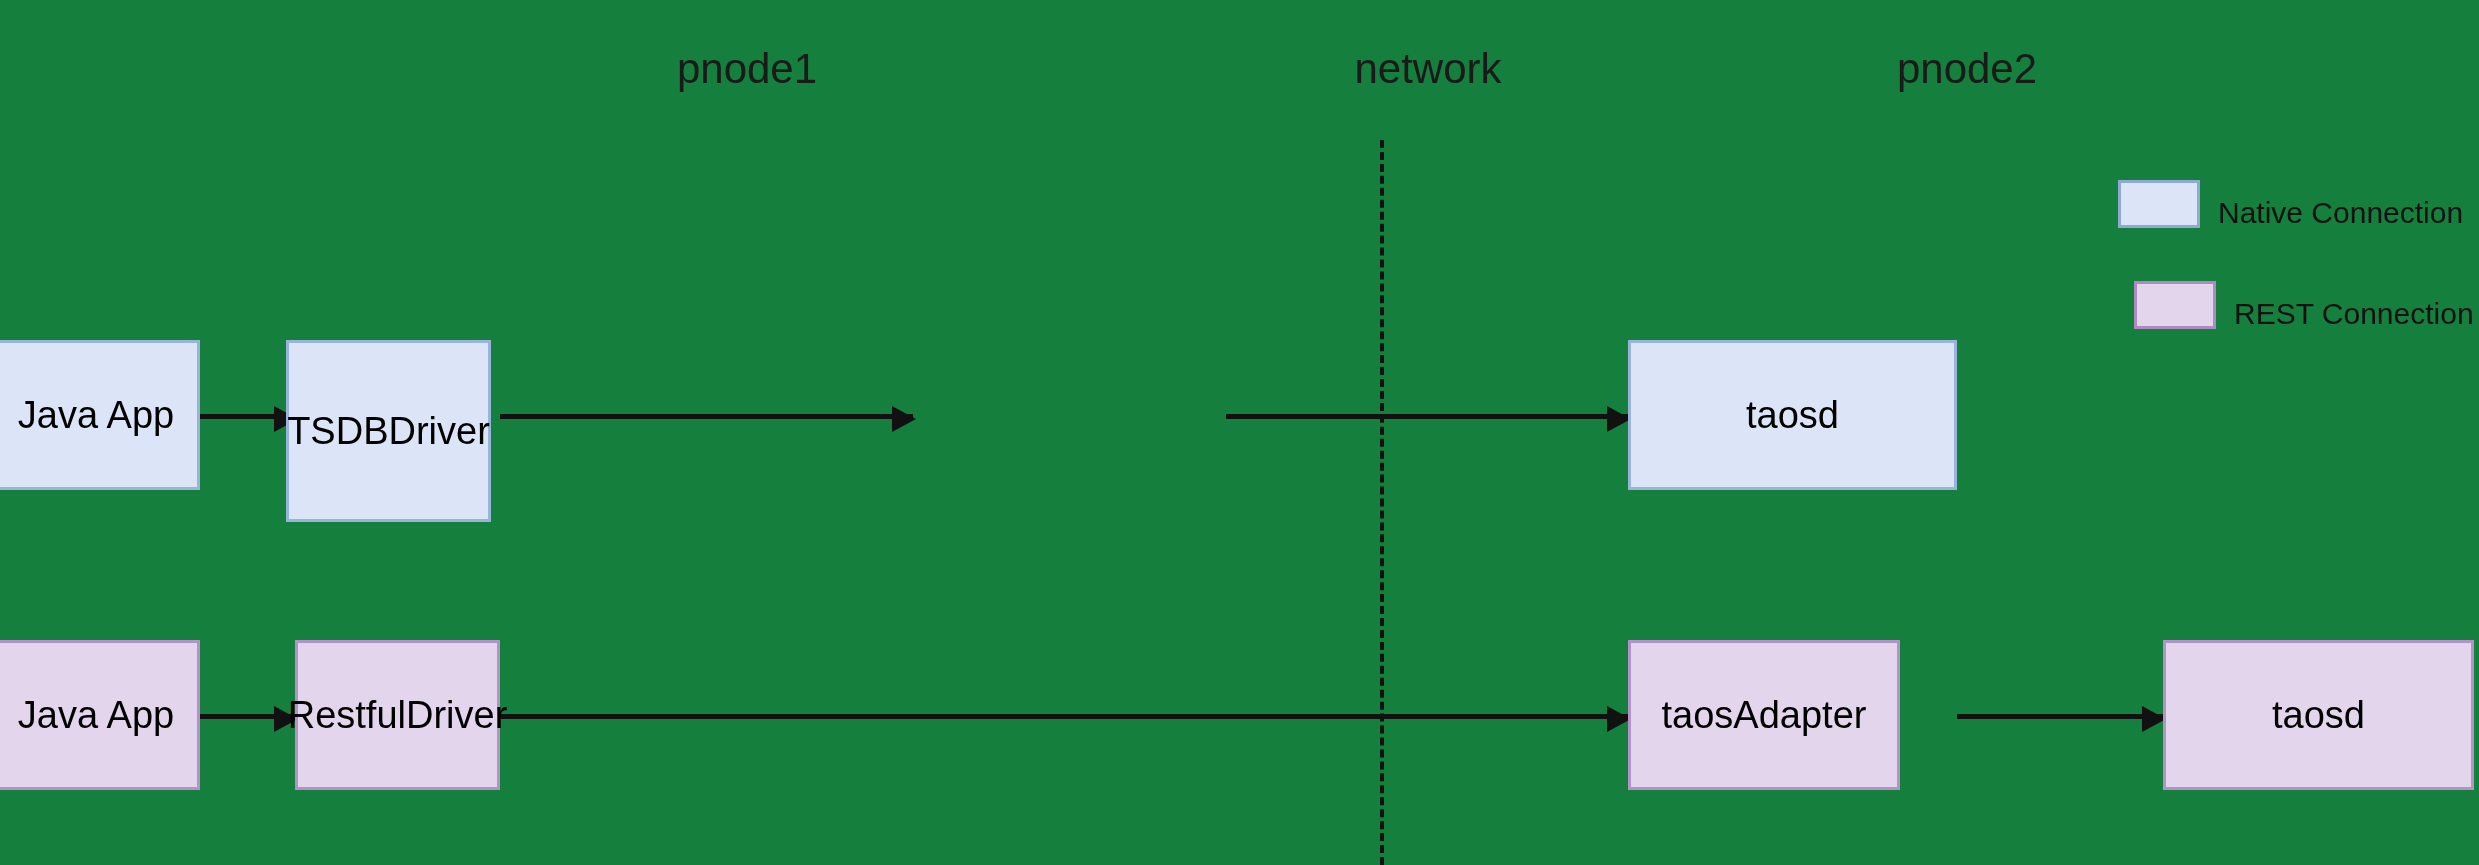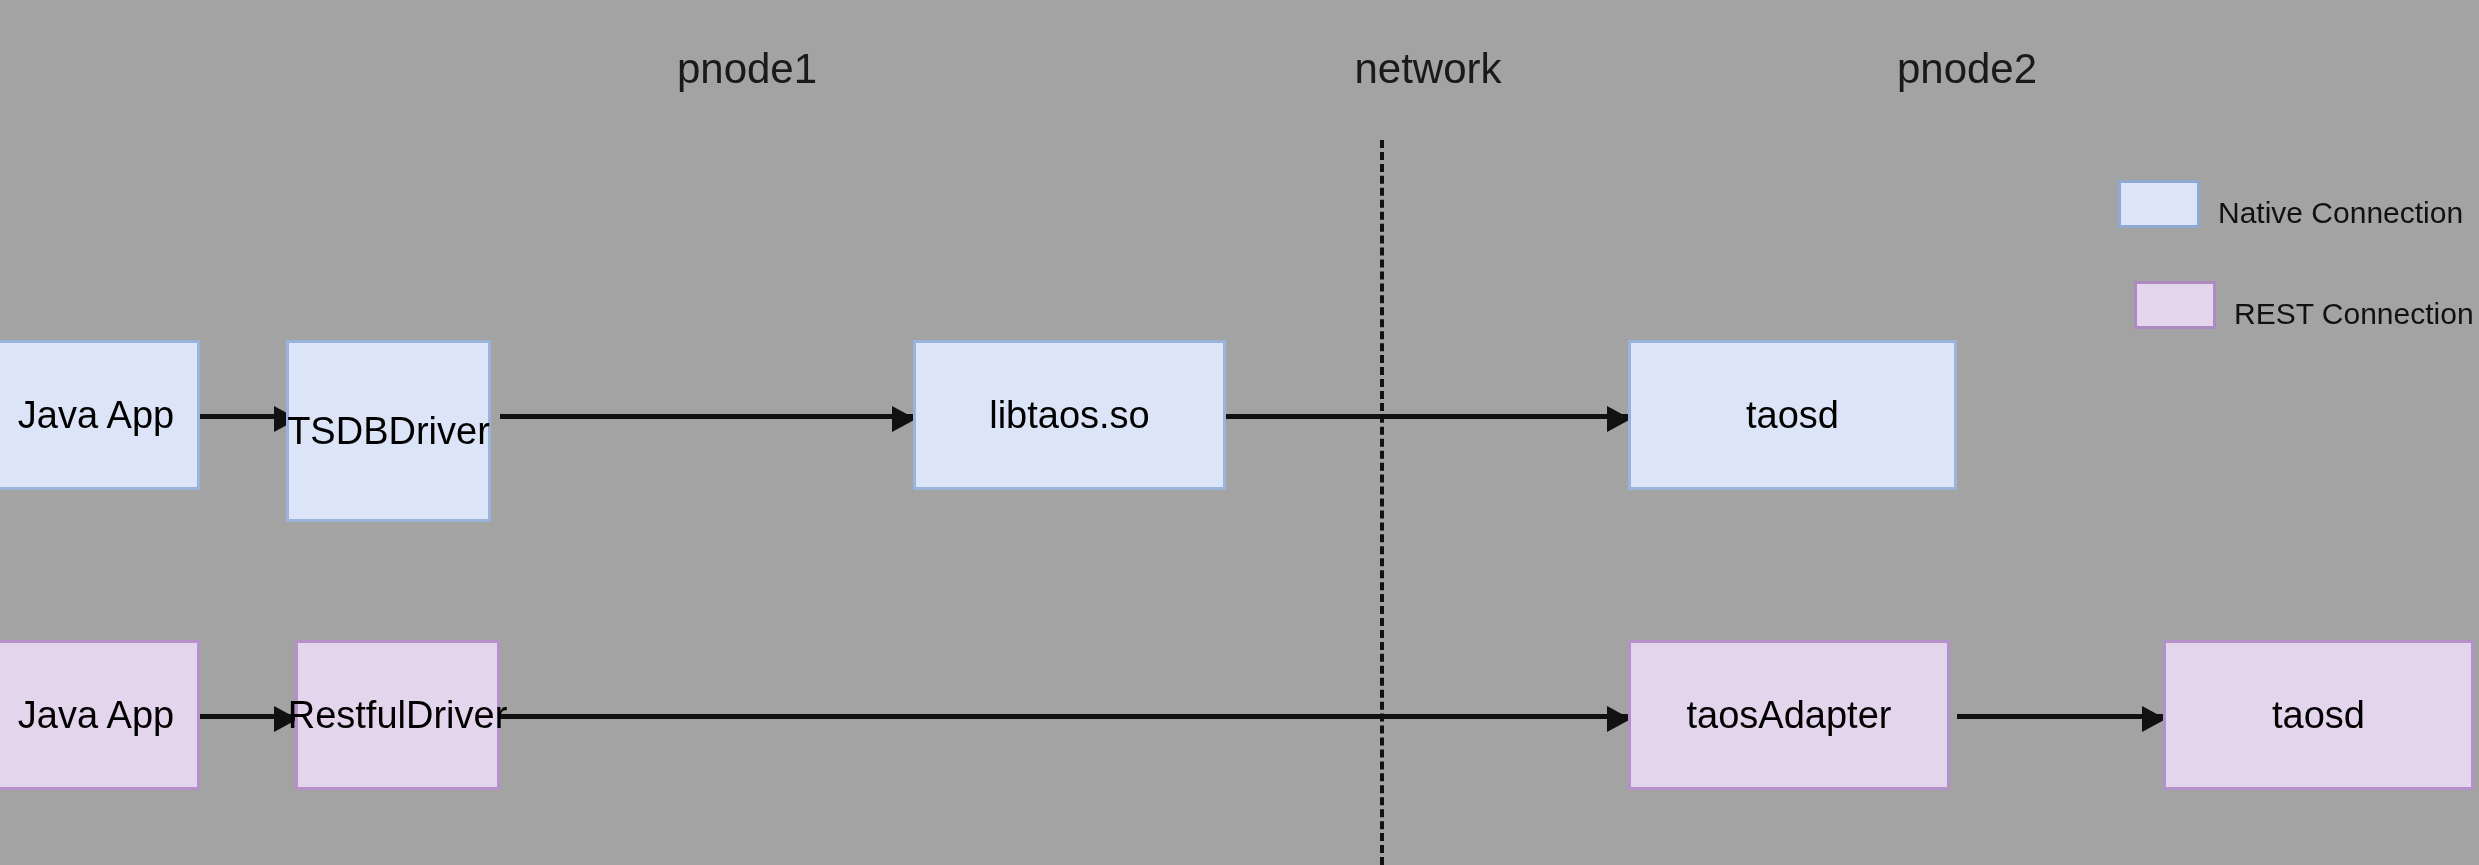--- a/index.html
+++ b/index.html
@@ -100,50 +100,47 @@
     margin-left: 18px;
     font-size: 30px;
     line-height: 1;
     color: #111111;
     white-space: nowrap;
   }
 </style>
 </head>
 <body>
 
-<div id="diagram" style="width: 2479px; height: 865px; background: #a3a3a3;">
+<div id="diagram" style="width: 2479px; height: 865px; background: #15803d;">
     <div class="col-header" style="left: 747px; top: 48px;">pnode1</div>
     <div class="col-header" style="left: 1428px; top: 48px;">network</div>
     <div class="col-header" style="left: 1940px; top: 48px; margin-left: 27px;">pnode2</div>
     <div class="network-divider" style="left: 1380px; top: 140px; height: 725px; border-left-color: rgb(17, 17, 17);"></div>
     <div class="arrow" style="left: 200px; top: 414px; width: 95px;"></div>
     <div class="arrow" style="left: 500px; top: 414px; width: 413px;"></div>
     <div class="arrow" style="left: 1226px; top: 414px; width: 402px;"></div>
     <div class="node native" style="left: -8px; top: 340px; width: 208px; height: 150px;">
       <span>Java App</span>
     </div>
     <div class="node native" style="left: 286px; top: 340px; width: 205px; height: 182px; text-align: center;">
       <span>TSDBDriver</span>
     </div>
-    <div class="node native" style="left: 913px; top: 340px; width: 313px; height: 150px;">
-      <span>libtaos.so</span>
-    </div>
     <div class="node native" style="left: 1628px; top: 340px; width: 329px; height: 150px;">
       <span>taosd</span>
     </div>
     <div class="arrow" style="left: 200px; top: 714px; width: 95px;"></div>
     <div class="arrow" style="left: 500px; top: 714px; width: 1128px;"></div>
     <div class="arrow" style="left: 1957px; top: 714px; width: 206px;"></div>
     <div class="node rest" style="left: -8px; top: 640px; width: 208px; height: 150px;">
       <span>Java App</span>
     </div>
     <div class="node rest" style="left: 295px; top: 640px; width: 205px; height: 150px;">
       <span>RestfulDriver</span>
     </div>
-    <div class="node rest" style="left: 1628px; top: 640px; width: 322px; height: 150px;">
+    <div class="node rest" style="left: 1628px; top: 640px; width: 272px; height: 150px;">
       <span>taosAdapter</span>
     </div>
     <div class="node rest" style="left: 2163px; top: 640px; width: 311px; height: 150px;">
       <span>taosd</span>
     </div>
     <div class="legend-row" style="left: 2118px; top: 180px;">
       <div class="legend-swatch native"></div>
       <div class="legend-label">Native Connection</div>
     </div>
     <div class="legend-row" style="left: 2118px; top: 281px; margin-left: 16px;">

